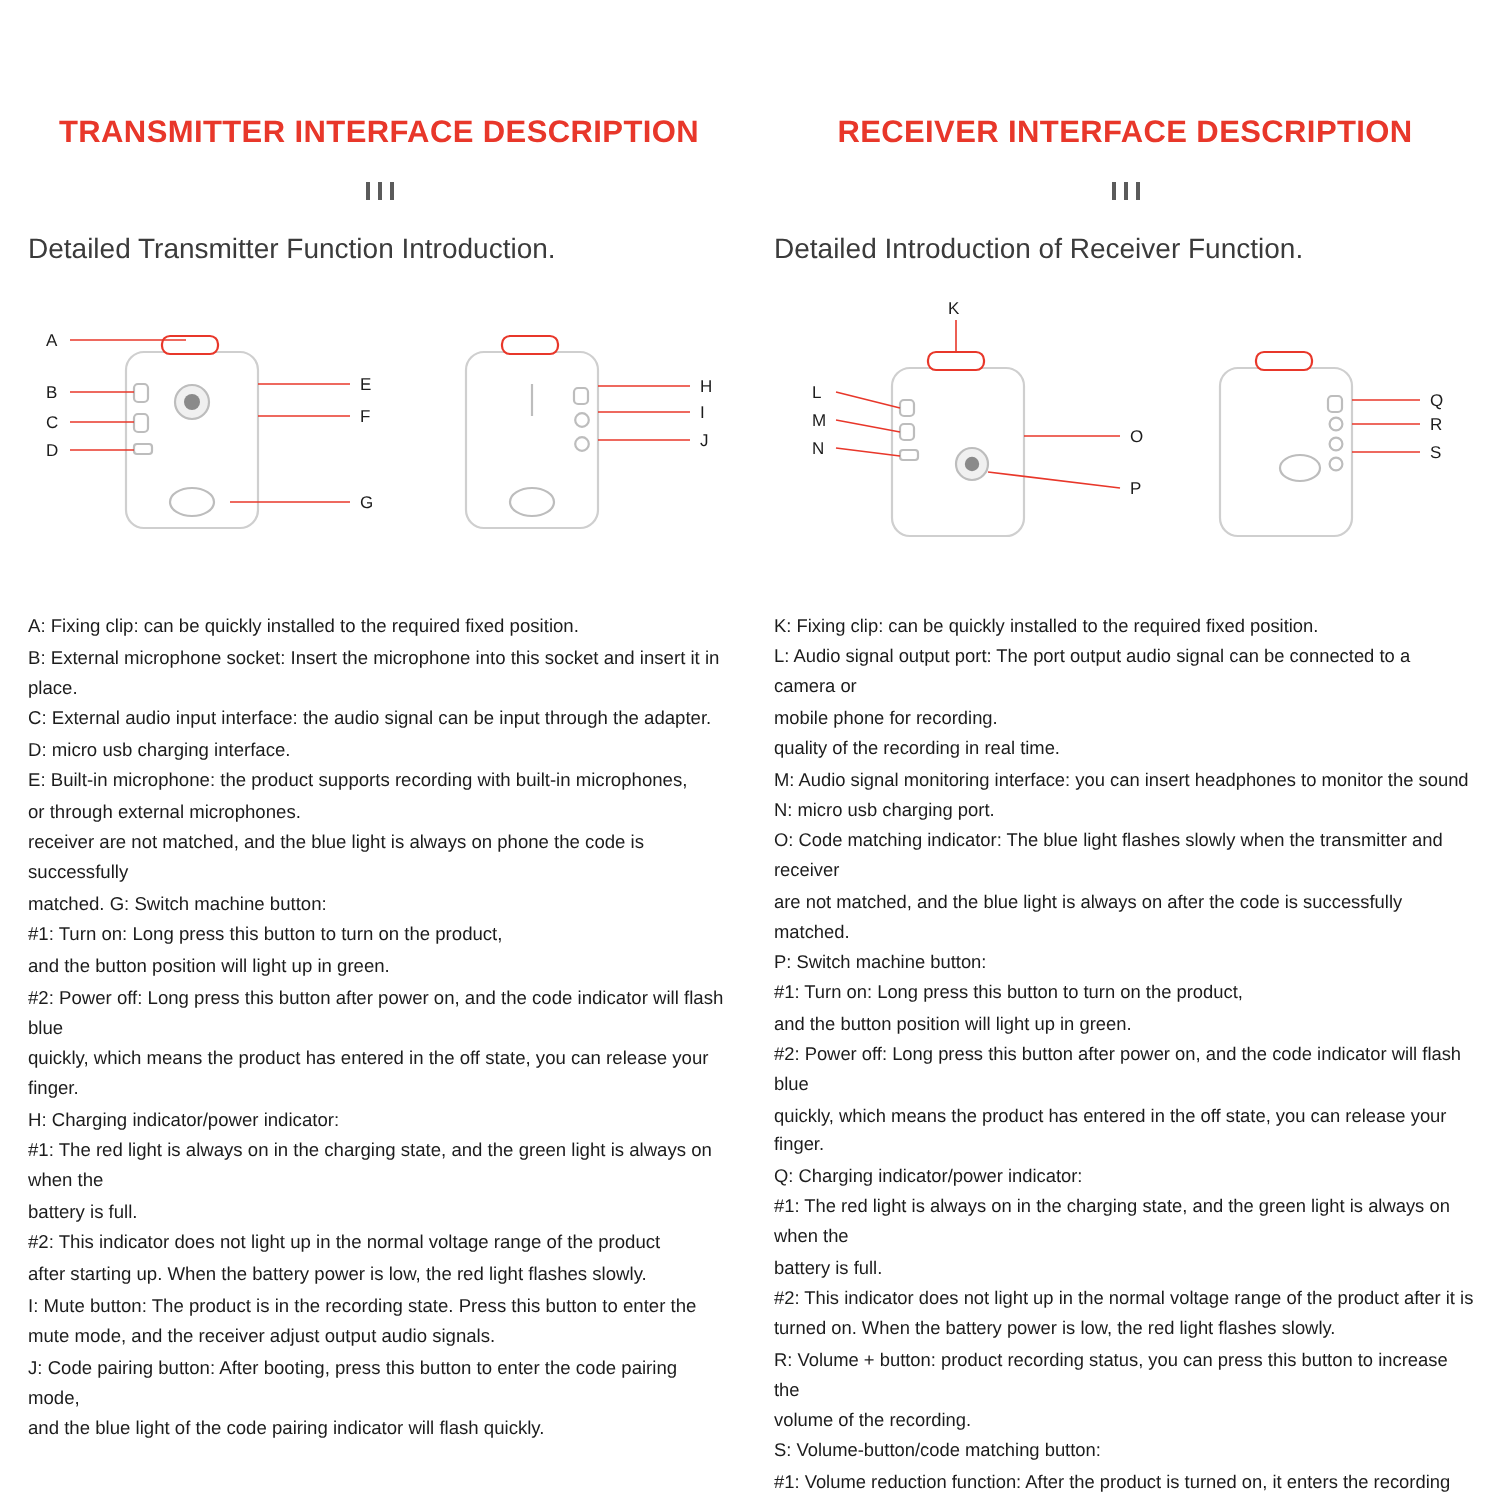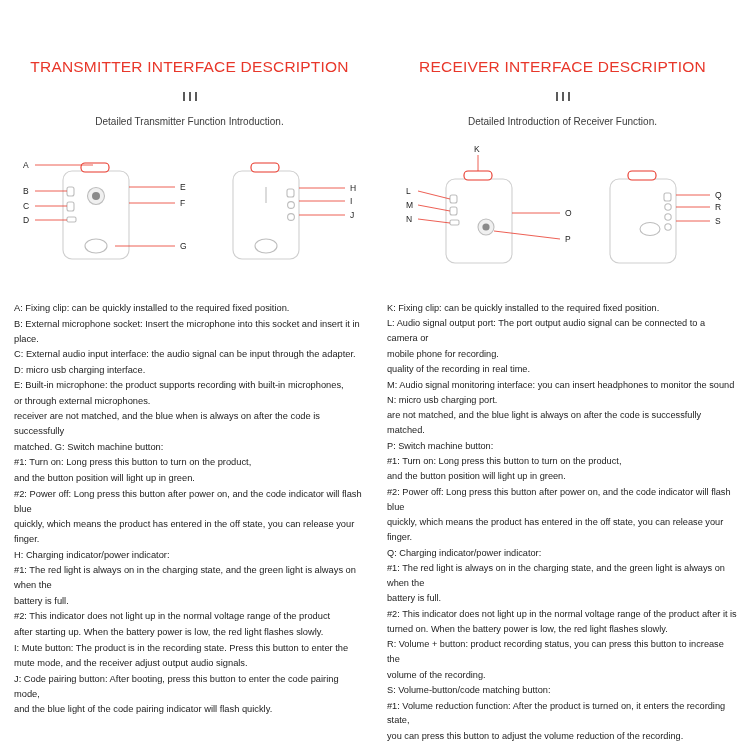--- a/index.html
+++ b/index.html
@@ -23,44 +23,43 @@
   .col {
     width: 375px;
     padding: 0 12px;
   }
   .col-left { padding-left: 14px; padding-right: 10px; }
   .col-right { padding-left: 12px; padding-right: 12px; }
 
   .title {
     text-align: center;
     color: #e8372a;
-    font-weight: normal;
+    font-weight: bold;
     font-size: 15.5px;
     letter-spacing: 0.2px;
     margin-top: 58px;
     margin-bottom: 0;
     white-space: nowrap;
   }
   .dots {
     text-align: center;
     margin-top: 14px;
     height: 12px;
     line-height: 12px;
   }
   .dots span {
     display: inline-block;
     width: 2px; height: 9px;
     background: #5b5b5b;
     margin: 0 2px;
     vertical-align: middle;
   }
   .subtitle {
-    text-align: center;
     color: #3b3b3b;
-    font-size: 10px;
+    font-size: 14px;
     margin-top: 14px;
   }
   .figure {
     margin-top: 16px;
     height: 130px;
     position: relative;
   }
   .figure svg { display: block; margin: 0 auto; }
 
   .body-text {
@@ -138,21 +137,21 @@
         </svg>
       </div>
 
       <div class="body-text">
         <p>A: Fixing clip: can be quickly installed to the required fixed position.</p>
         <p>B: External microphone socket: Insert the microphone into this socket and insert it in place.</p>
         <p>C: External audio input interface: the audio signal can be input through the adapter.</p>
         <p>D: micro usb charging interface.</p>
         <p>E: Built-in microphone: the product supports recording with built-in microphones,</p>
         <p>or through external microphones.</p>
-        <p>receiver are not matched, and the blue when is always on after the code is successfully</p>
+        <p>receiver are not matched, and the blue light is always on phone the code is successfully</p>
         <p>matched. G: Switch machine button:</p>
         <p>#1: Turn on: Long press this button to turn on the product,</p>
         <p>and the button position will light up in green.</p>
         <p>#2: Power off: Long press this button after power on, and the code indicator will flash blue</p>
         <p>quickly, which means the product has entered in the off state, you can release your finger.</p>
         <p>H: Charging indicator/power indicator:</p>
         <p>#1: The red light is always on in the charging state, and the green light is always on when the</p>
         <p>battery is full.</p>
         <p>#2: This indicator does not light up in the normal voltage range of the product</p>
         <p>after starting up. When the battery power is low, the red light flashes slowly.</p>
@@ -217,20 +216,21 @@
         </svg>
       </div>
 
       <div class="body-text">
         <p>K: Fixing clip: can be quickly installed to the required fixed position.</p>
         <p>L: Audio signal output port: The port output audio signal can be connected to a camera or</p>
         <p>mobile phone for recording.</p>
         <p>quality of the recording in real time.</p>
         <p>M: Audio signal monitoring interface: you can insert headphones to monitor the sound</p>
         <p>N: micro usb charging port.</p>
+        <p>O: Code matching indicator: The blue light flashes slowly when the transmitter and receiver</p>
         <p>are not matched, and the blue light is always on after the code is successfully matched.</p>
         <p>P: Switch machine button:</p>
         <p>#1: Turn on: Long press this button to turn on the product,</p>
         <p>and the button position will light up in green.</p>
         <p>#2: Power off: Long press this button after power on, and the code indicator will flash blue</p>
         <p>quickly, which means the product has entered in the off state, you can release your finger.</p>
         <p>Q: Charging indicator/power indicator:</p>
         <p>#1: The red light is always on in the charging state, and the green light is always on when the</p>
         <p>battery is full.</p>
         <p>#2: This indicator does not light up in the normal voltage range of the product after it is</p>

